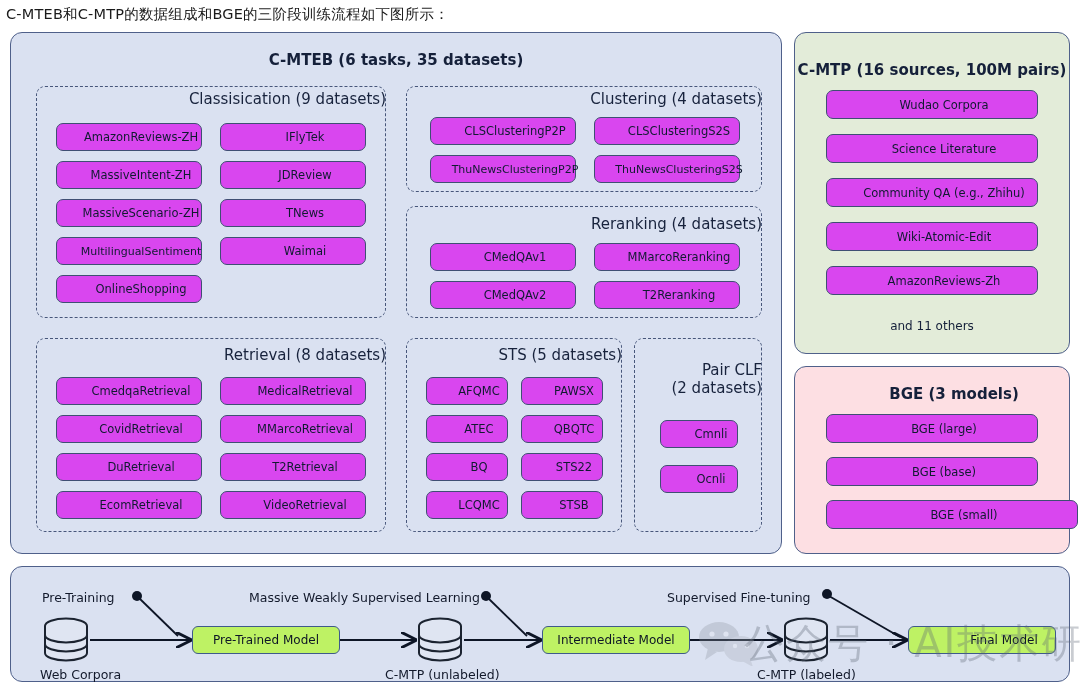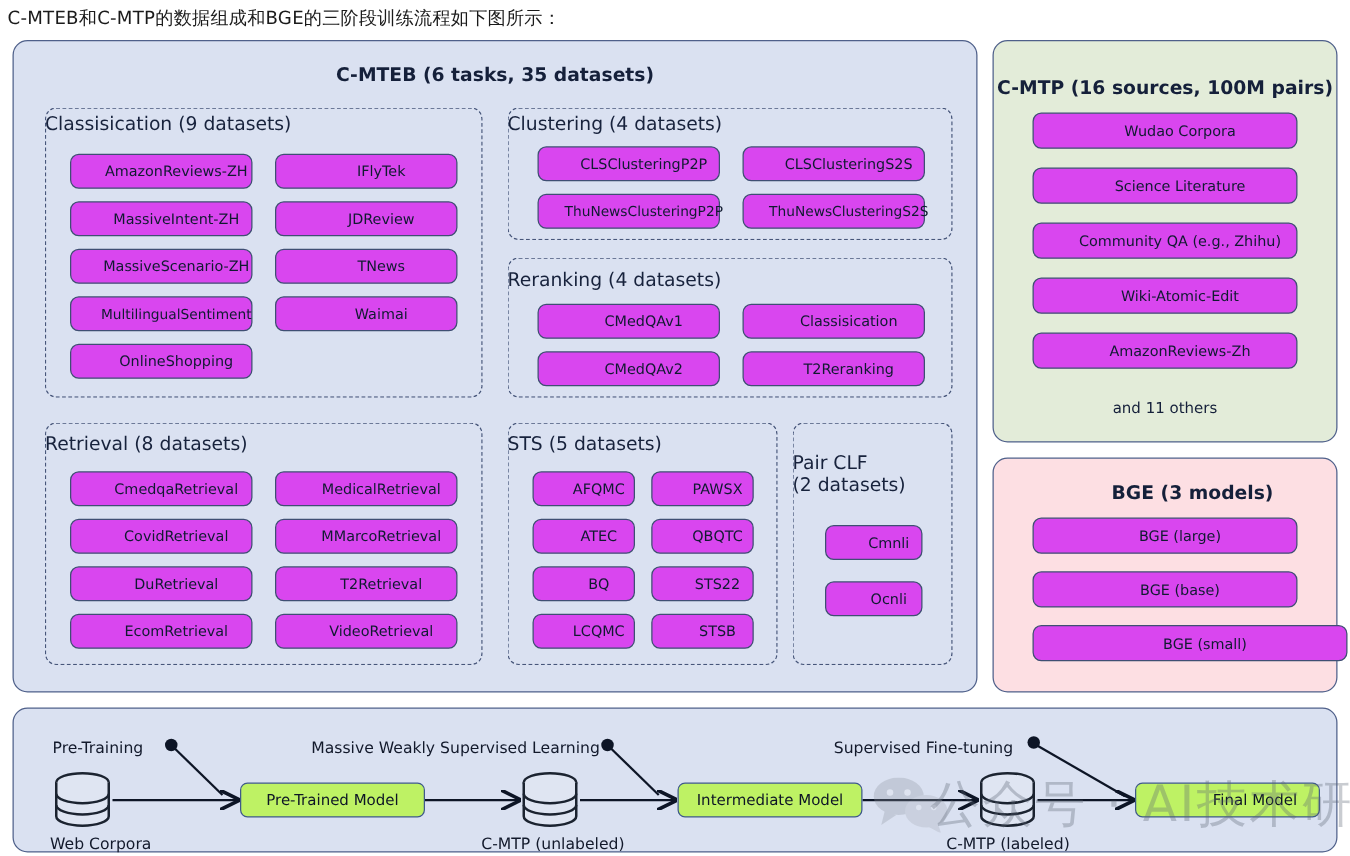--- a/index.html
+++ b/index.html
@@ -38,21 +38,21 @@
 
   
   .group {
     position: absolute;
     border: 1.7px dashed #47567a;
     border-radius: 9px;
     box-sizing: border-box;
   }
   .group-title {
     position: absolute; left: 0; right: 0;
-    text-align: left;
+    text-align: right;
     color: #17223c;
     font-size: 15px;
     line-height: 17px;
   }
 
   
   .chip {
     position: absolute;
     background: #d946ef;
     border: 1.7px solid #3f4f73;
@@ -121,21 +121,21 @@
   <div class="group" style="left:406px; top:86px; width:356px; height:106px;"></div>
   <div class="group-title" style="left:406px; top:91px; width:356px;">Clustering (4 datasets)</div>
   <div class="chip" style="left:430px; top:117px; width:146px; height:28px;">CLSClusteringP2P</div>
   <div class="chip" style="left:594px; top:117px; width:146px; height:28px;">CLSClusteringS2S</div>
   <div class="chip wide" style="left:430px; top:155px; width:146px; height:28px;">ThuNewsClusteringP2P</div>
   <div class="chip wide" style="left:594px; top:155px; width:146px; height:28px;">ThuNewsClusteringS2S</div>
 
   <div class="group" style="left:406px; top:206px; width:356px; height:112px;"></div>
   <div class="group-title" style="left:406px; top:216px; width:356px;">Reranking (4 datasets)</div>
   <div class="chip" style="left:430px; top:243px; width:146px; height:28px;">CMedQAv1</div>
-  <div class="chip" style="left:594px; top:243px; width:146px; height:28px;">Classisication</div>
+  <div class="chip" style="left:594px; top:243px; width:146px; height:28px;">MMarcoReranking</div>
   <div class="chip" style="left:430px; top:281px; width:146px; height:28px;">CMedQAv2</div>
   <div class="chip" style="left:594px; top:281px; width:146px; height:28px;">T2Reranking</div>
 
   <div class="group" style="left:36px; top:338px; width:350px; height:194px;"></div>
   <div class="group-title" style="left:36px; top:347px; width:350px;">Retrieval (8 datasets)</div>
   <div class="chip" style="left:56px; top:377px; width:146px; height:28px;">CmedqaRetrieval</div>
   <div class="chip" style="left:220px; top:377px; width:146px; height:28px;">MedicalRetrieval</div>
   <div class="chip" style="left:56px; top:415px; width:146px; height:28px;">CovidRetrieval</div>
   <div class="chip" style="left:220px; top:415px; width:146px; height:28px;">MMarcoRetrieval</div>
   <div class="chip" style="left:56px; top:453px; width:146px; height:28px;">DuRetrieval</div>

